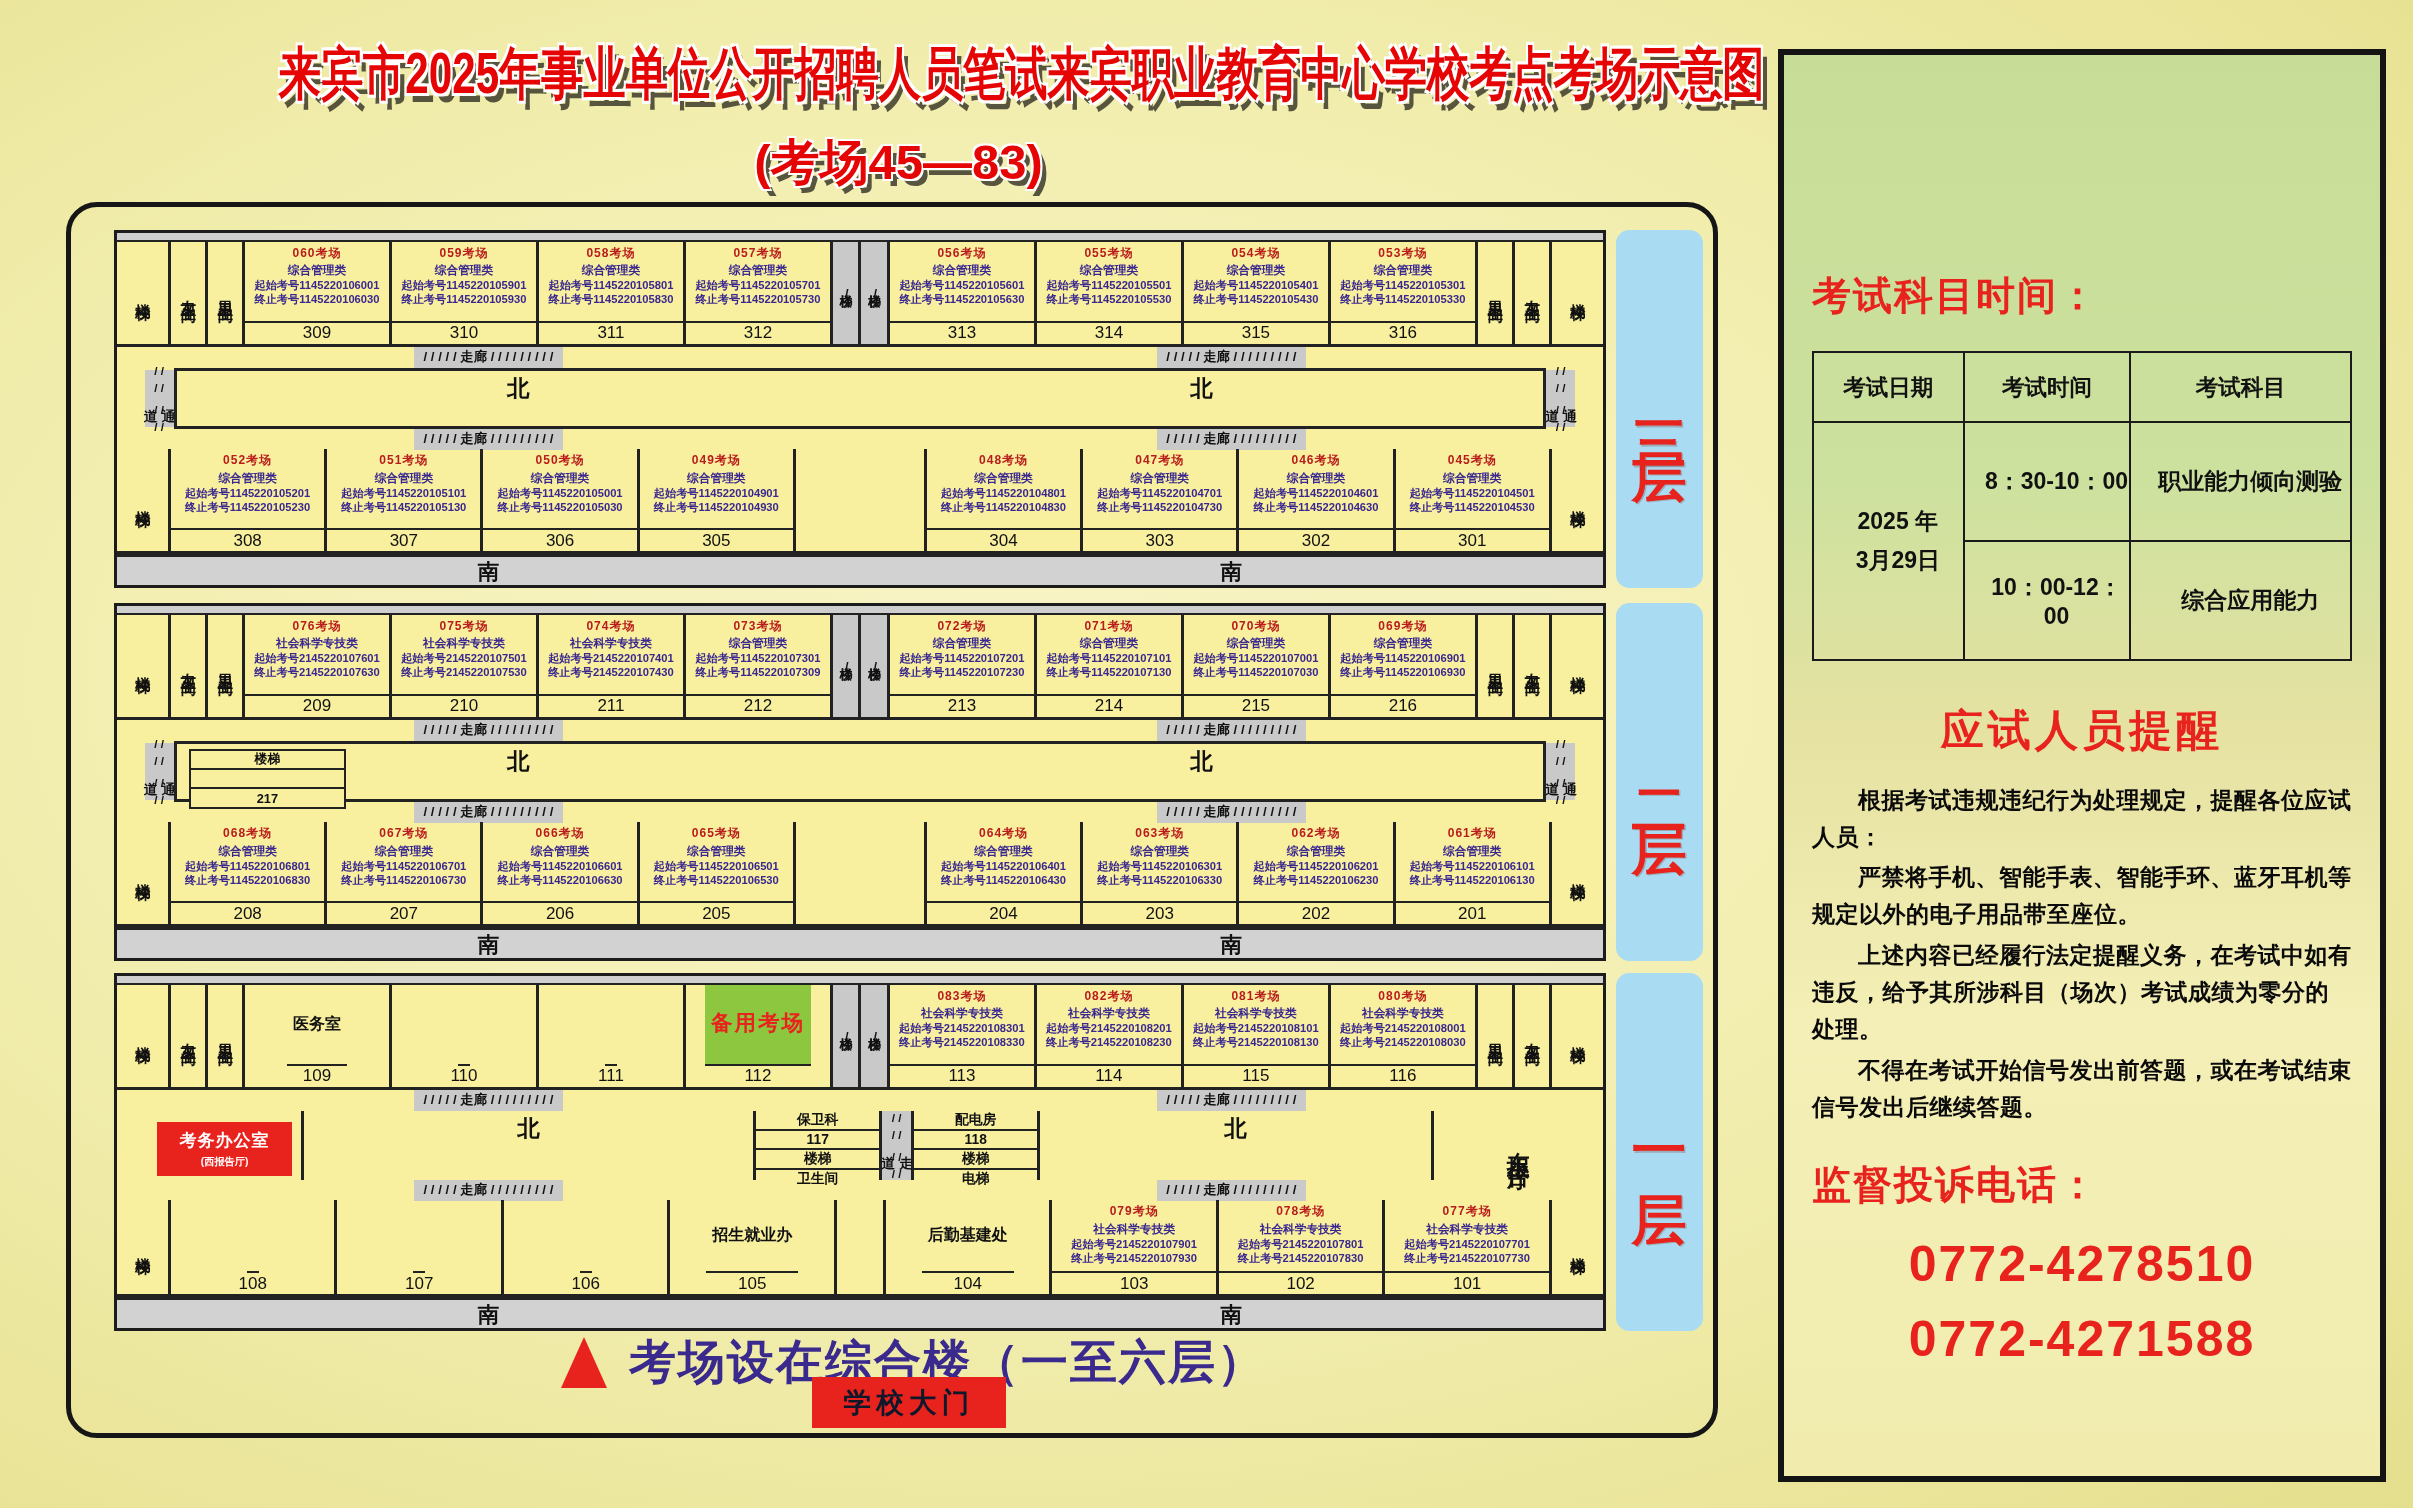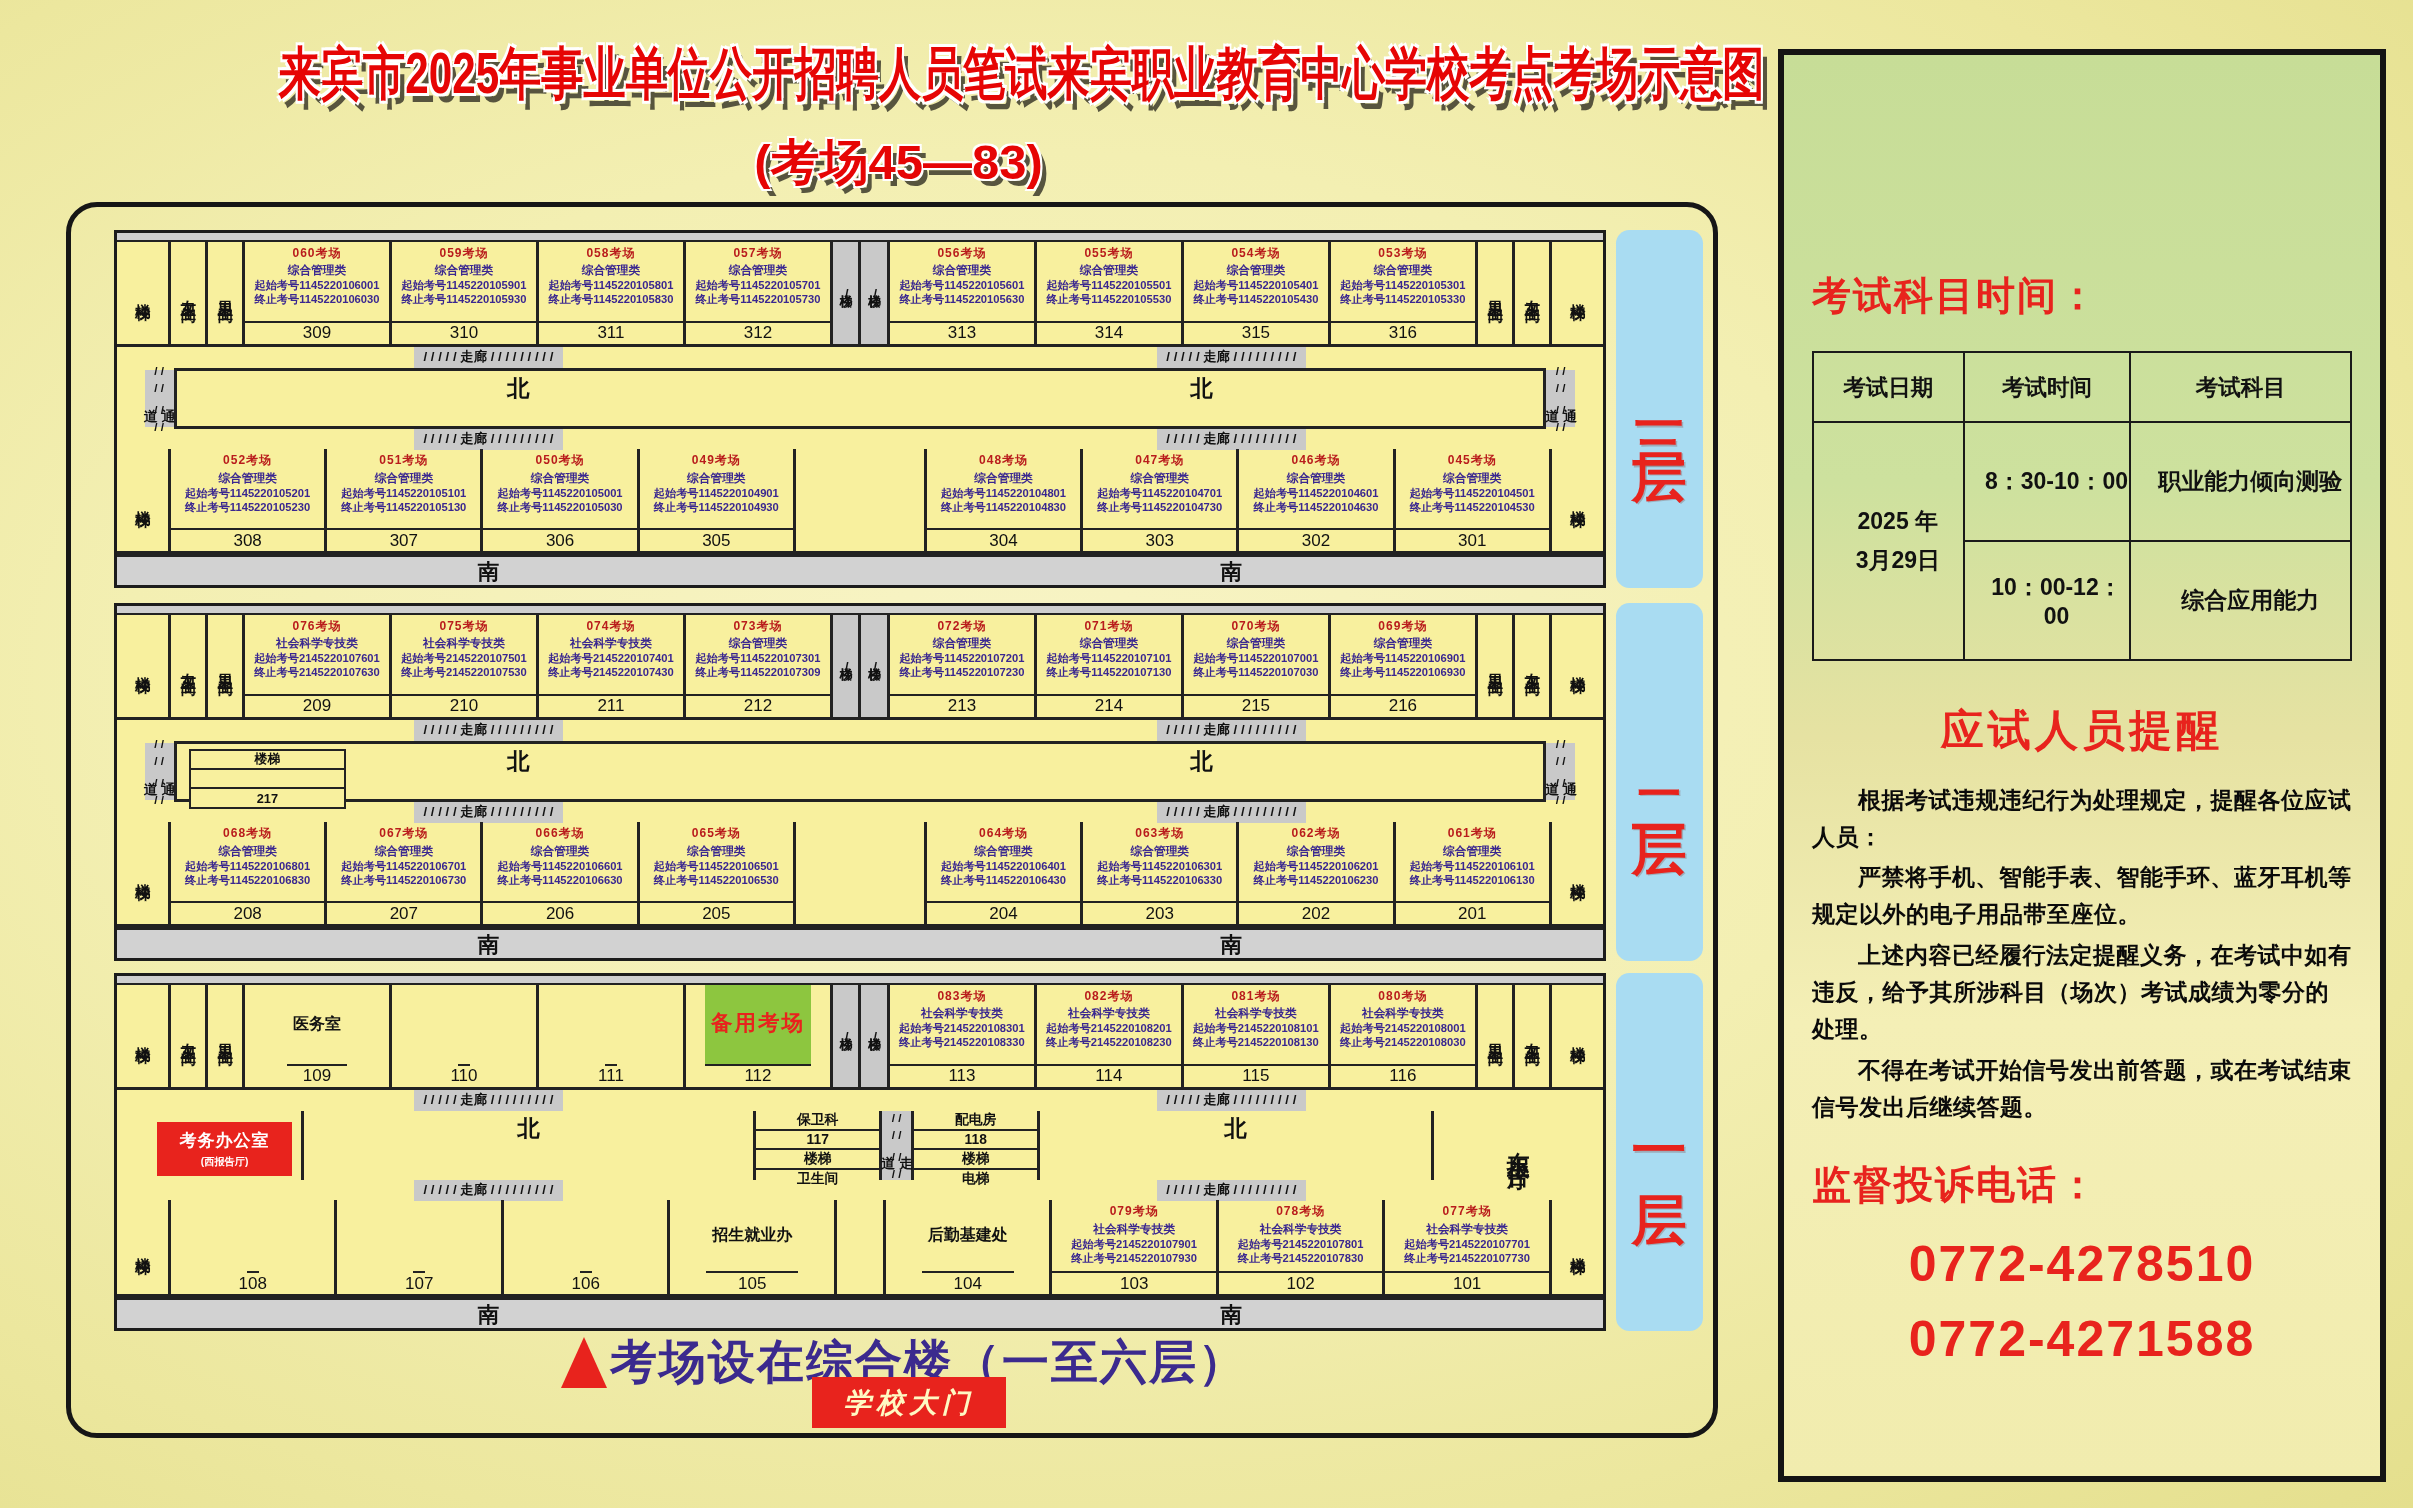--- a/index.html
+++ b/index.html
@@ -76,25 +76,25 @@
   .fx1{flex:1;} .fx12{flex:1.15;}
   .stack{flex:0 0 123px;display:flex;flex-direction:column;}
   .stack-cell{flex:1;border-bottom:2.6px solid #222;display:flex;align-items:center;justify-content:center;font-size:13.8px;font-weight:700;color:#111;}
   .stack-cell.num{flex:0 0 17.4px;}
   .stack-cell:last-child{border-bottom:none;}
   .east-hall{flex:0 0 169px;display:flex;align-items:center;justify-content:center;}
   .vtext-lg{font-size:22.5px;letter-spacing:6.1px;font-weight:800;}
   .gap-small{flex:0 0 46px;}
 
   
-  #caption{position:absolute;left:490px;top:1124px;display:flex;align-items:center;gap:3px;}
+  #caption{position:absolute;left:490px;top:1124px;display:flex;align-items:center;gap:22px;}
   .tri{width:0;height:0;border-left:23.5px solid transparent;border-right:23.5px solid transparent;border-bottom:51px solid #e8231d;}
   .caption-text{font-size:47px;font-weight:900;color:#3b2a8e;letter-spacing:2px;}
-  #gate{position:absolute;left:741px;top:1170px;width:194px;height:51px;background:#e8231d;color:#fef9c3;
-    display:flex;align-items:center;justify-content:center;font-size:27.6px;font-weight:900;letter-spacing:5.1px;z-index:3;font-style:italic;}
+  #gate{position:absolute;left:741px;top:1170px;width:194px;height:51px;background:#e8231d;color:#0f172a;
+    display:flex;align-items:center;justify-content:center;font-size:27.6px;font-weight:900;letter-spacing:5.1px;z-index:3;}
 
   
   #sidebar{position:absolute;left:1778px;top:49px;width:608px;height:1433px;border:6.1px solid #141414;
     background:linear-gradient(180deg,#c7dd97 0%,#cde19e 30%,#e6e2a2 48%,#f4efb6 68%,#f1ecae 100%);
     padding:0 28px;box-sizing:border-box;overflow:hidden;}
   .sb-h1{margin-top:214px;font-size:39px;color:#e8231d;font-weight:900;letter-spacing:2px;}
   table.schedule{margin-top:28px;width:100%;border-collapse:collapse;}
   table.schedule th,table.schedule td{border:2.6px solid #1a1a1a;text-align:center;font-weight:700;color:#111;}
   table.schedule th{height:66px;font-size:22.5px;}
   table.schedule td{height:115px;font-size:23px;padding-left:20px;}

